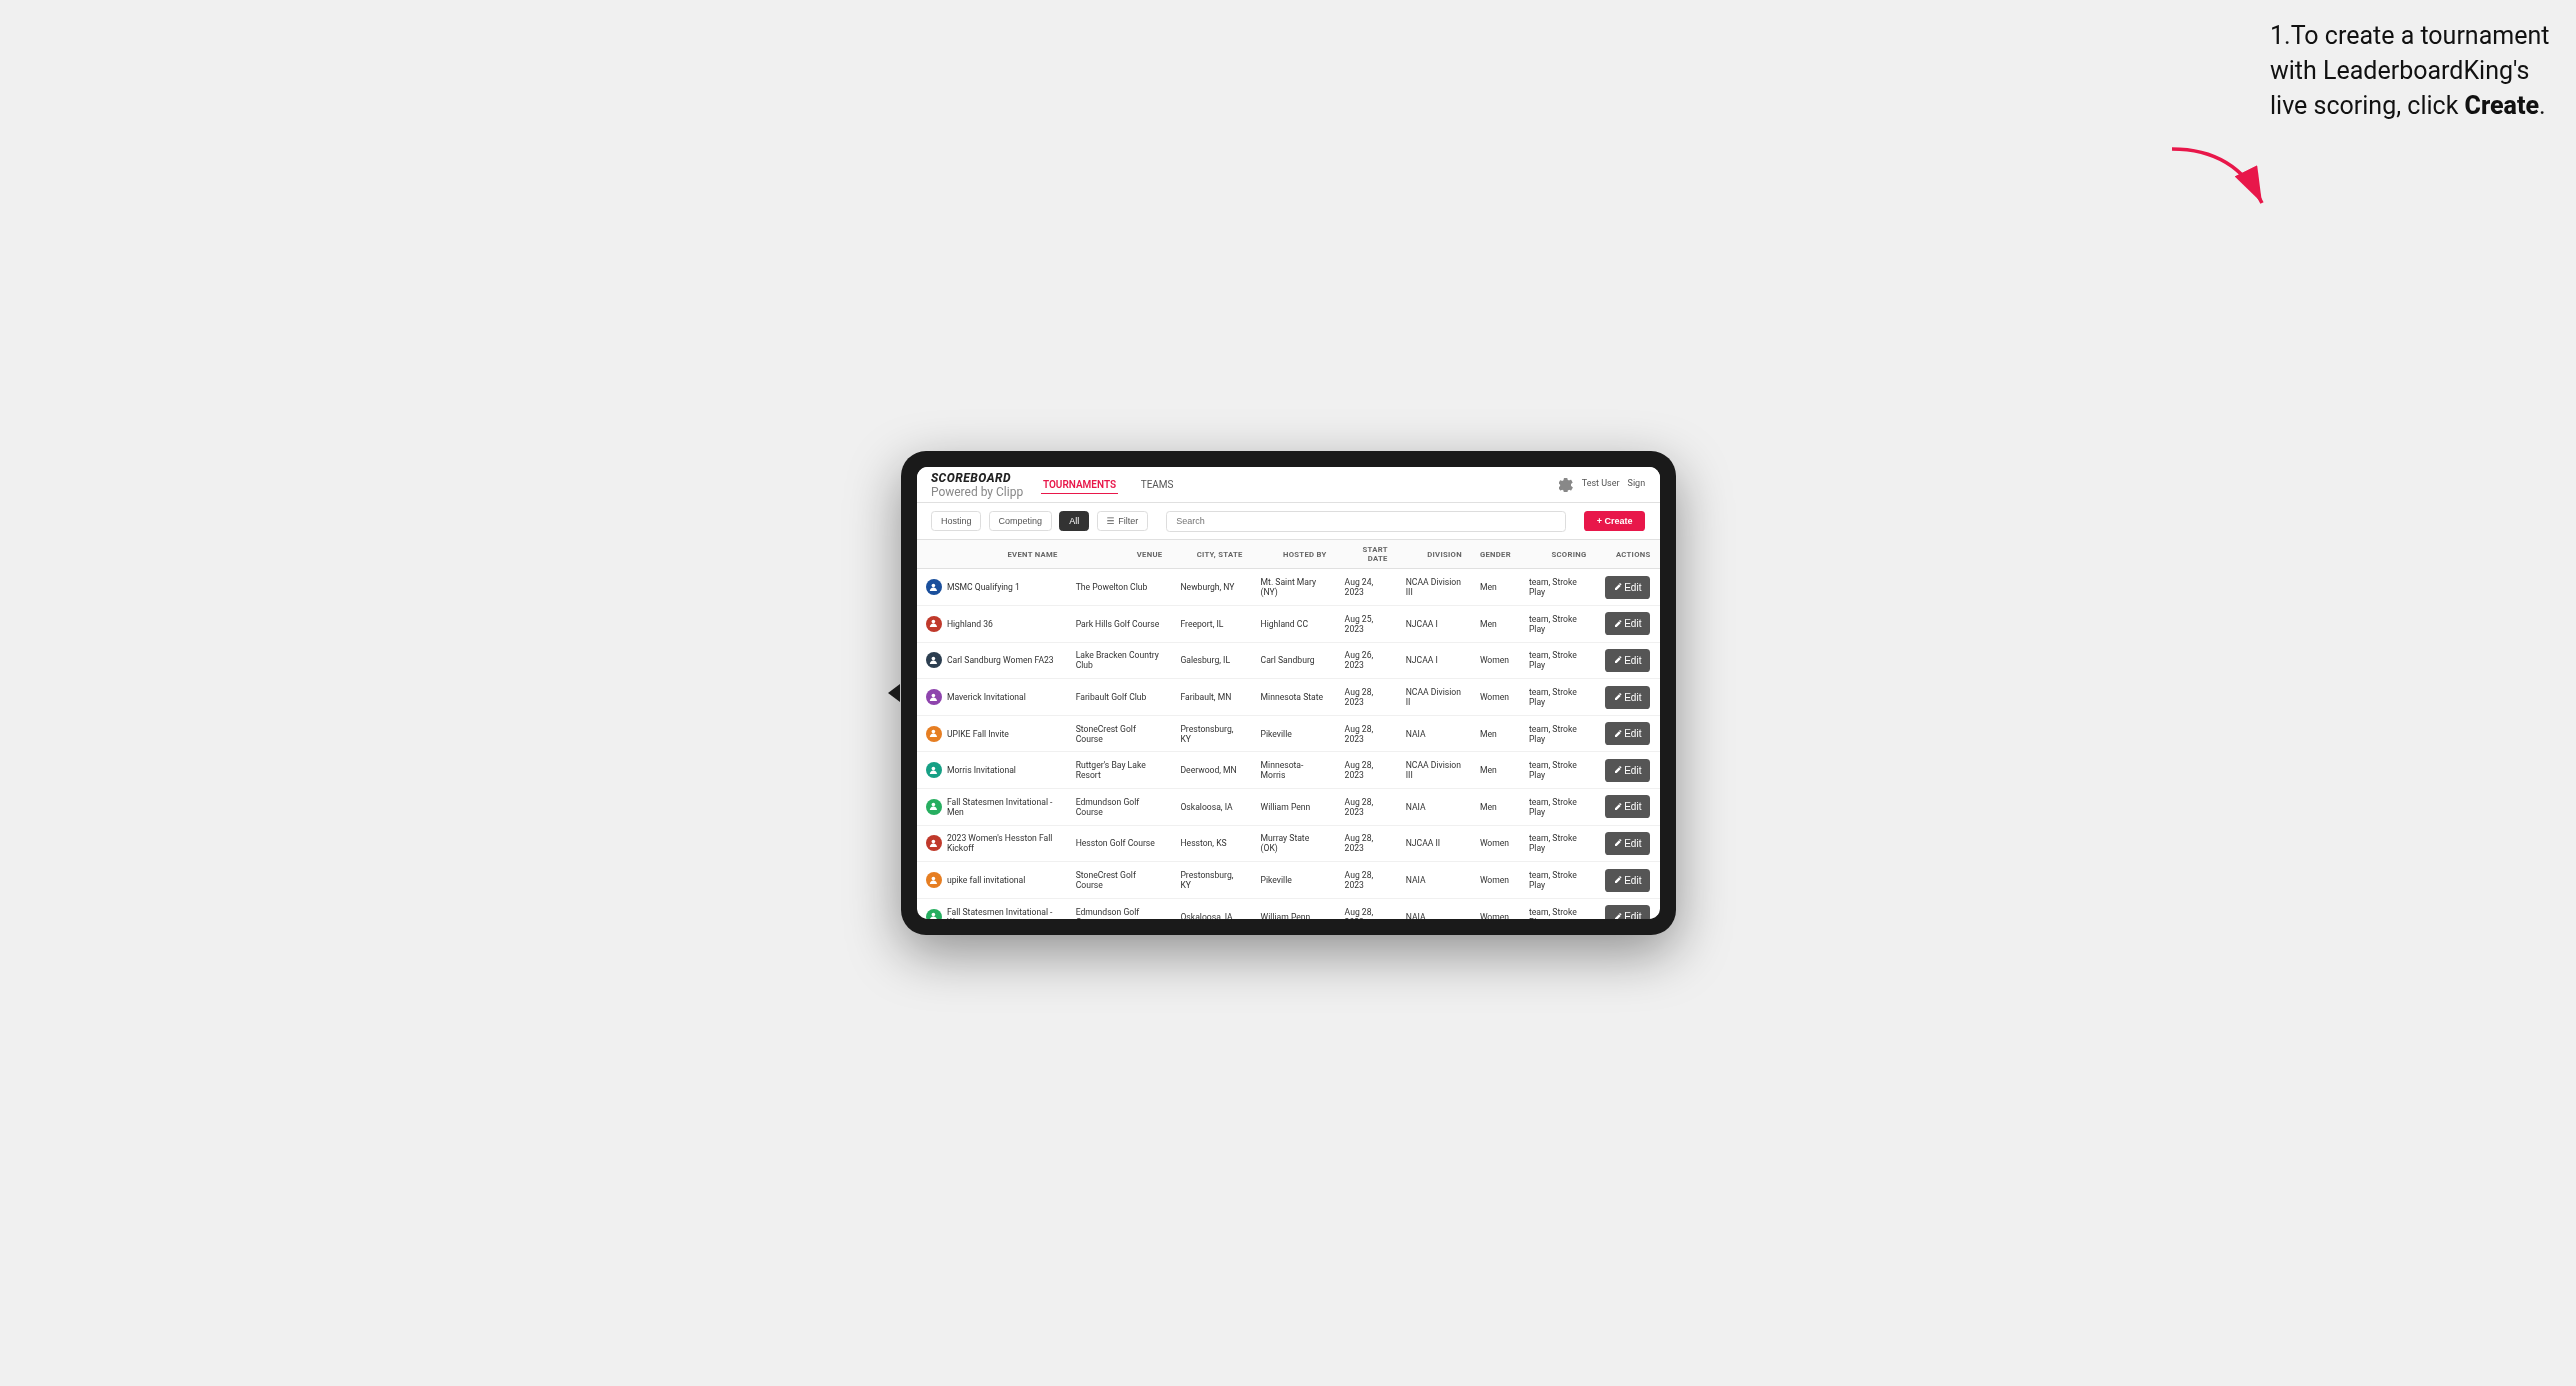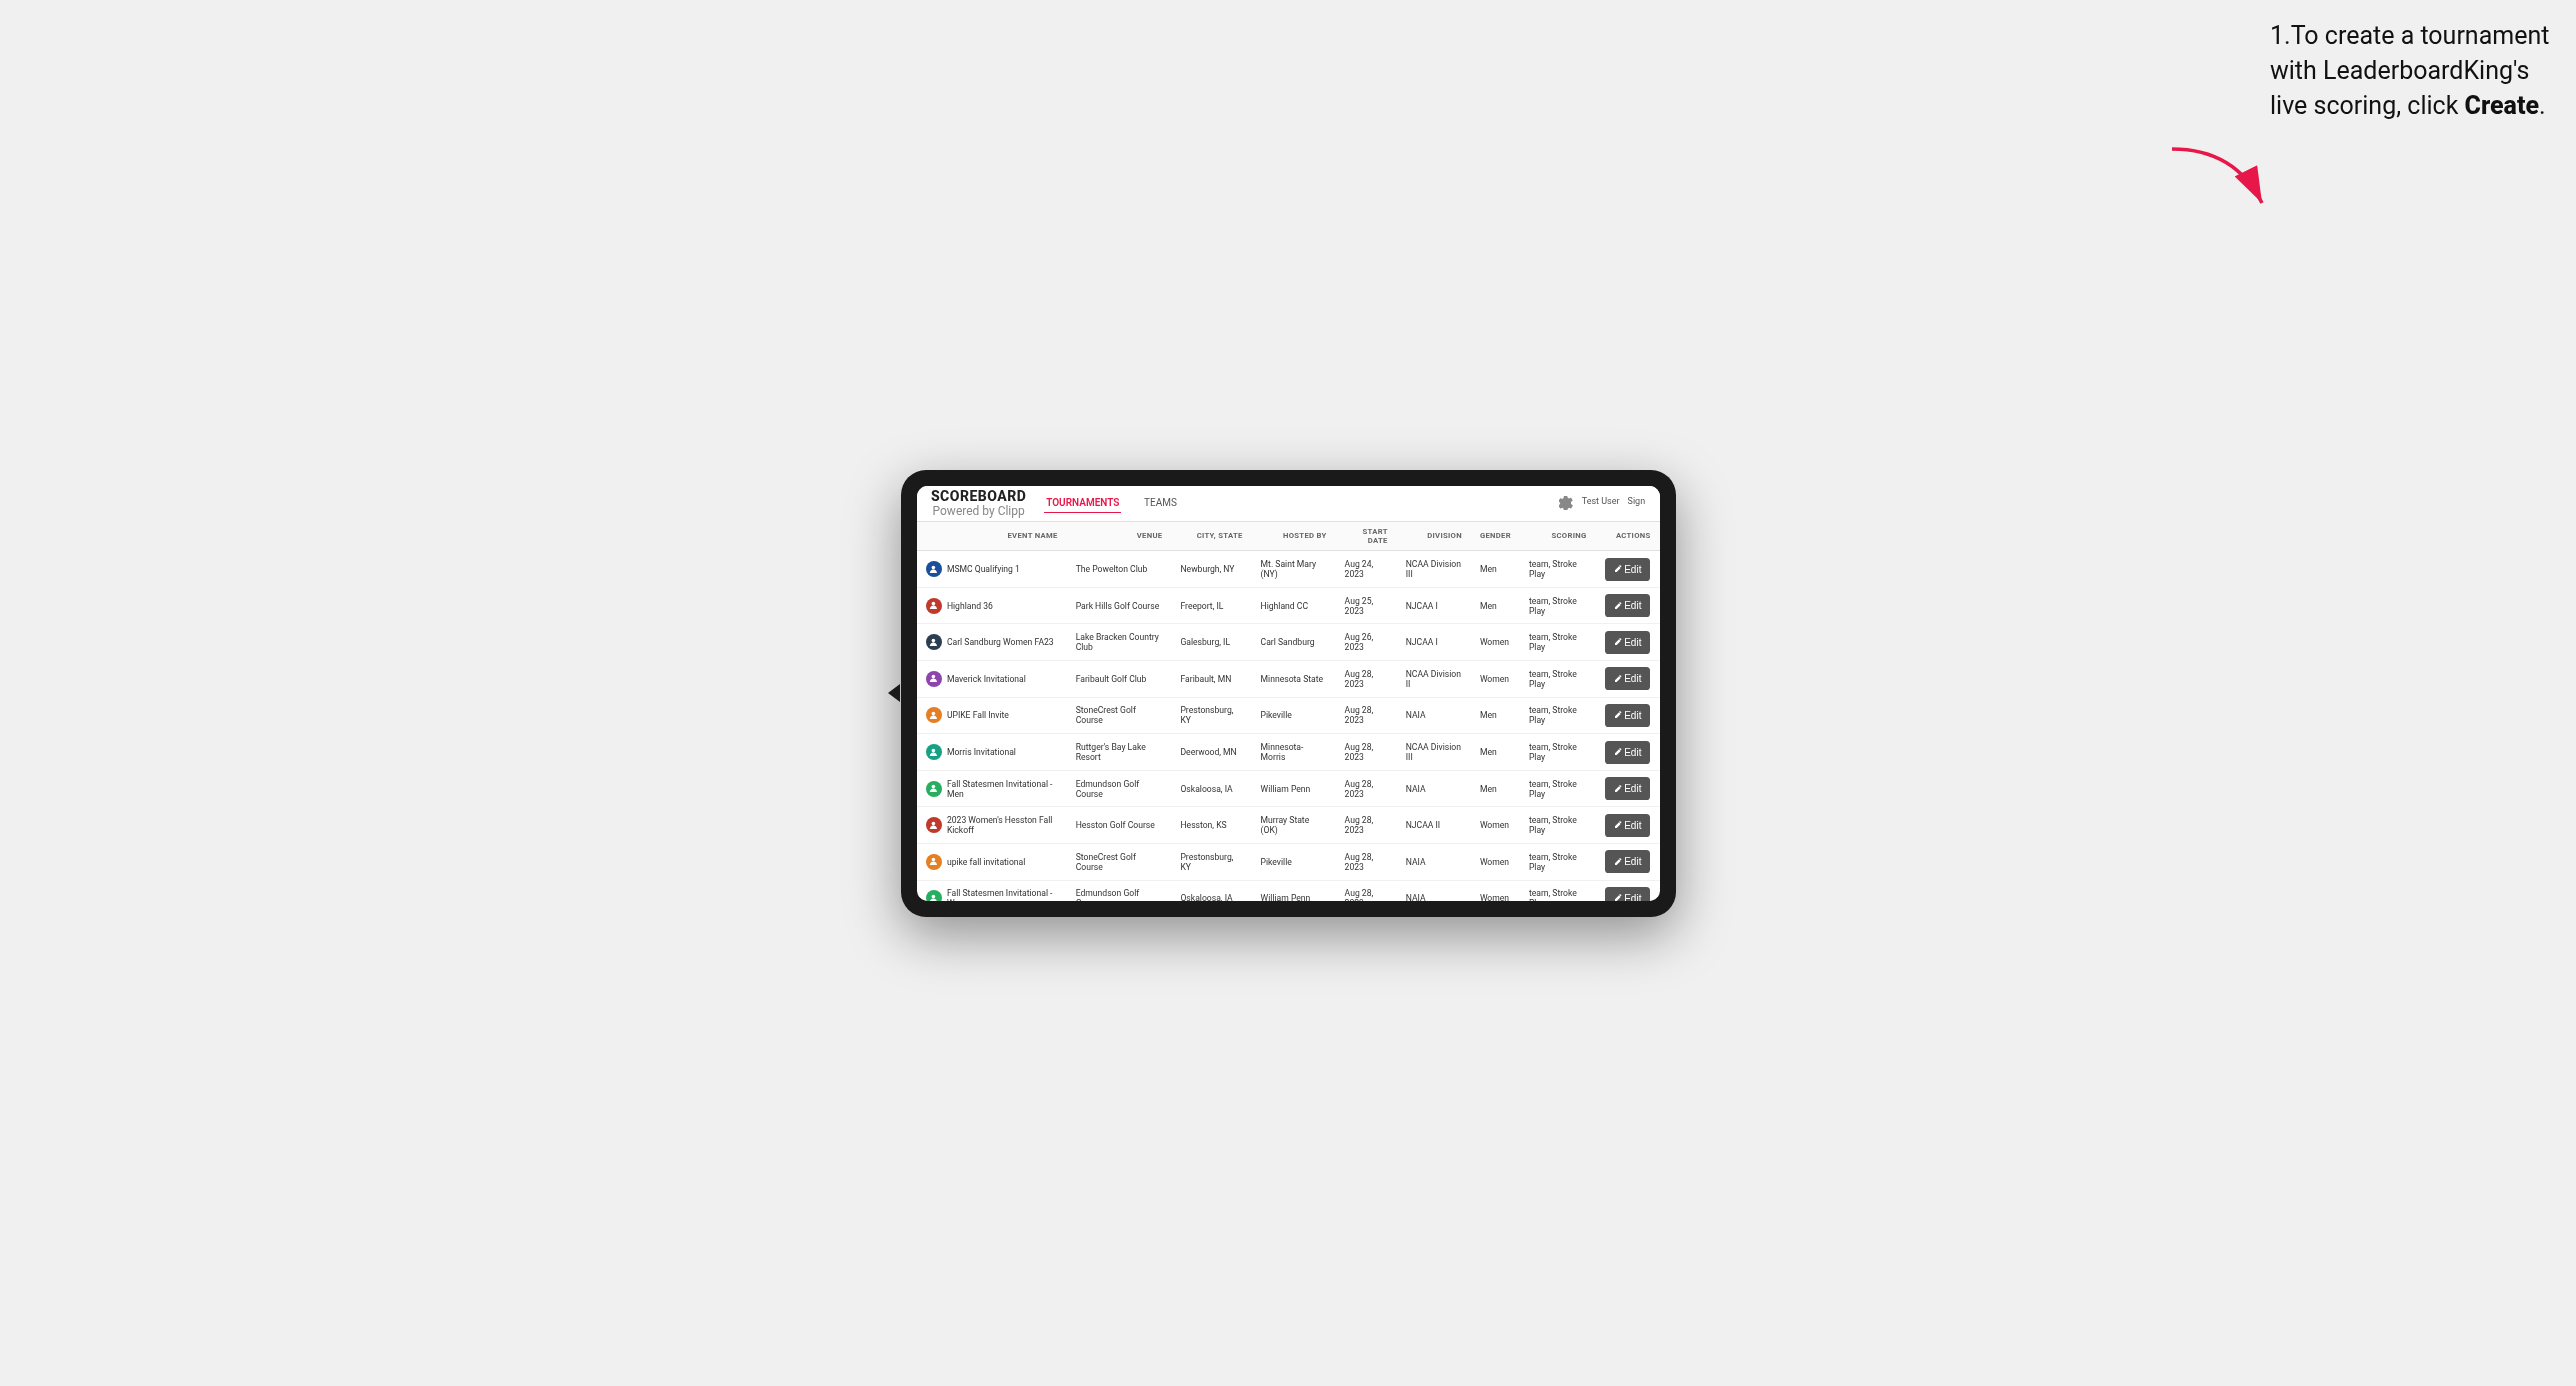--- a/index.html
+++ b/index.html
@@ -49,24 +49,25 @@
       border-bottom: 0.9px solid #e0e0e0;
       background: #fff;
       height: 36px;
     }
     .logo-area {
       display: flex;
       flex-direction: column;
       margin-right: 18px;
     }
     .logo-text {
-      font-size: 14px;
+      font-size: 12px;
       font-weight: 800;
       letter-spacing: 0.5px;
       color: #222;
+      font-style: italic;
     }
     .logo-sub {
       font-size: 12px;
       color: #888;
       text-align: center;
     }
     .nav-tabs {
       display: flex;
       gap: 21px;
       flex: 1;
@@ -261,20 +262,33 @@
       </nav>
       <div class="header-right">
         <svg class="gear-icon" viewBox="0 0 16 16" fill="currentColor">
           <path d="M8 10.5A2.5 2.5 0 1 0 8 5.5a2.5 2.5 0 0 0 0 5zm5.34-2.16c.04-.26.06-.53.06-.8s-.02-.55-.06-.8l1.73-1.35a.4.4 0 0 0 .1-.52l-1.64-2.84a.4.4 0 0 0-.49-.18l-2.04.82a5.96 5.96 0 0 0-1.39-.8L9.4.42A.4.4 0 0 0 9 .08H5.72a.4.4 0 0 0-.39.34l-.3 2.17a5.96 5.96 0 0 0-1.39.8L1.6 2.57a.4.4 0 0 0-.5.18L-.54 5.59a.4.4 0 0 0 .1.52L1.29 7.46C1.25 7.71 1.23 7.97 1.23 8.23s.02.55.06.8L-.44 10.38a.4.4 0 0 0-.1.52l1.64 2.84a.4.4 0 0 0 .49.18l2.04-.82c.44.32.91.58 1.39.8l.3 2.17c.05.2.24.34.44.34H9c.2 0 .39-.14.44-.34l.3-2.17a5.96 5.96 0 0 0 1.39-.8l2.04.82c.19.07.41 0 .5-.18l1.64-2.84a.4.4 0 0 0-.1-.52l-1.73-1.35z"></path>
         </svg>
         <span>Test User</span>
         <span>Sign</span>
       </div>
     </div>
 
+    <div class="toolbar">
+      <button class="filter-btn">Hosting</button>
+      <button class="filter-btn">Competing</button>
+      <button class="filter-btn active">All</button>
+      <button class="filter-icon-btn">
+        <span>☰</span>
+        <span>Filter</span>
+      </button>
+      <div class="search-container">
+        <input class="search-input" type="text" placeholder="Search" style="">
+      </div>
+      <button class="create-btn">+ Create</button>
+    </div>
 
     <div class="table-container">
       <table>
         <thead>
           <tr>
           <th>EVENT NAME</th>
               <th>VENUE</th>
               <th>CITY, STATE</th>
               <th>HOSTED BY</th>
               <th>START DATE</th>

